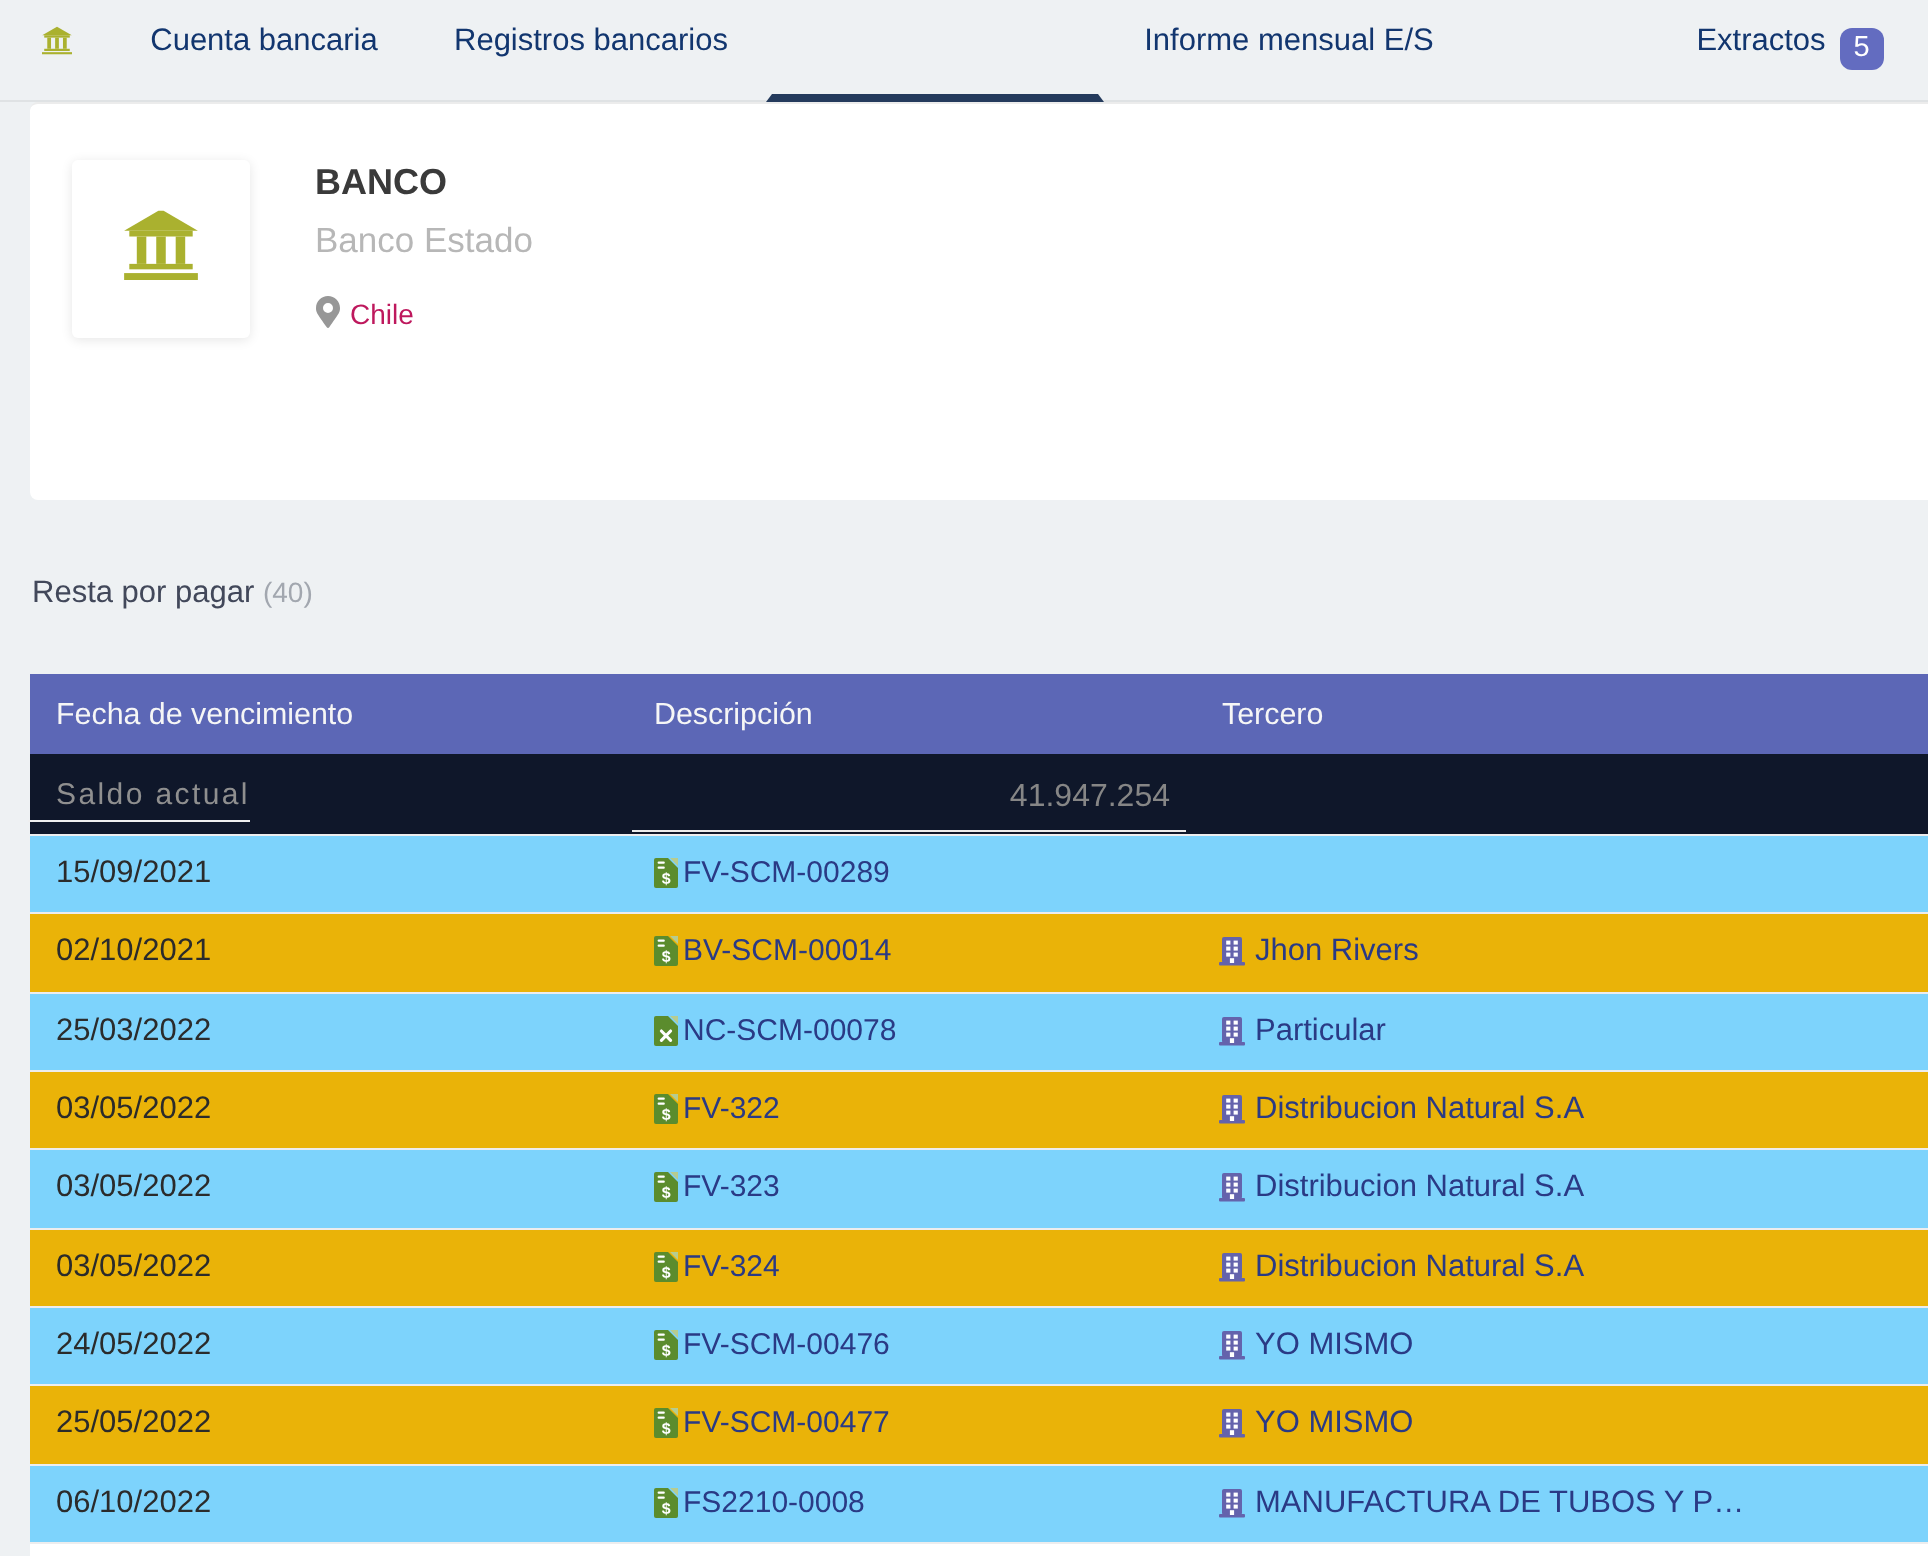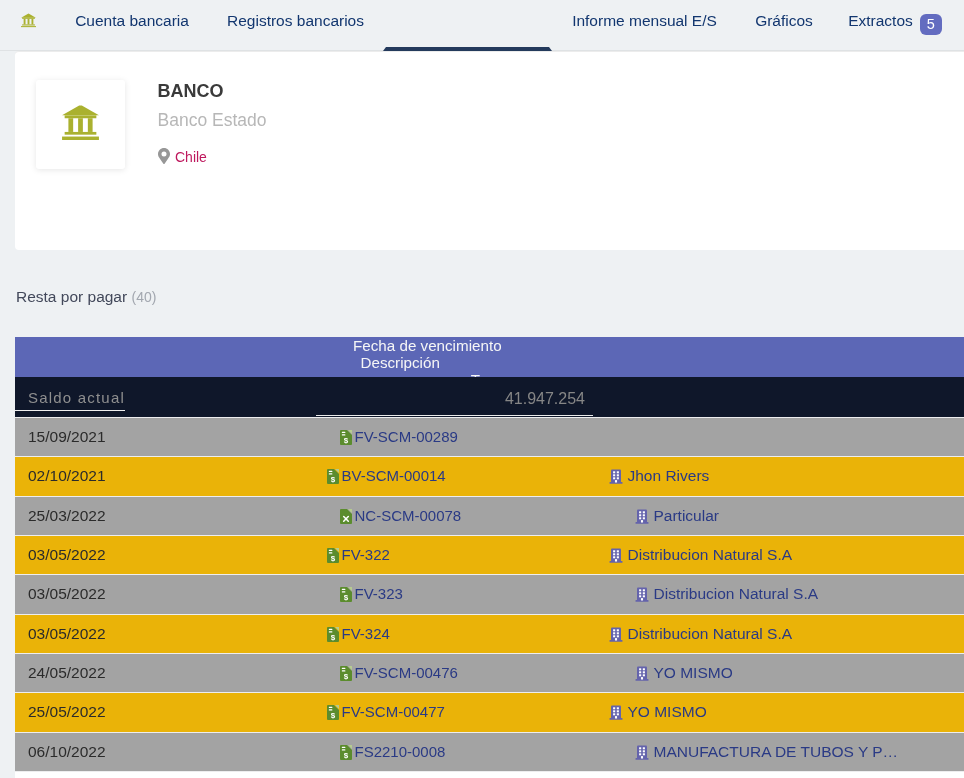--- a/index.html
+++ b/index.html
@@ -13,31 +13,31 @@
 .badge { display:inline-block; background:#636cc0; color:#fff; font-size:14.5px; line-height:20px; height:21px; min-width:22px; border-radius:6px; vertical-align:-3px; margin-left:7px; padding:0 4px; text-align:center; }
 .card { position:absolute; left:15px; top:51px; width:949px; height:199px; background:#fff; border-radius:4px 0 0 4px; border-top:1px solid #ececec; }
 .logo { position:absolute; left:21px; top:28px; width:89px; height:89px; background:#fff; border-radius:3px; box-shadow:0 1px 6px rgba(0,0,0,0.10); display:flex; align-items:center; justify-content:center; }
 .bname { position:absolute; left:142.5px; top:29px; font-size:18px; font-weight:bold; color:#3a3a3a; line-height:normal; }
 .blabel { position:absolute; left:142.5px; top:58px; font-size:17.5px; color:#b7b7b7; line-height:normal; }
 .bcountry { position:absolute; left:143px; top:96px; font-size:14px; color:#be185d; line-height:normal; }
 .bcountry svg { vertical-align:-2px; margin-right:5px; }
 .sectitle { position:absolute; left:16px; top:287.5px; font-size:15.5px; color:#42485a; }
 .sectitle .cnt { color:#a2a7af; font-size:14px; }
 .tbl { position:absolute; left:15px; top:337px; width:949px; }
-.thead { height:40px; background:#5c67b6; color:#f6f6f6; font-size:15.2px; display:flex; align-items:center;flex-direction:column; }
+.thead { height:40px; background:#5c67b6; color:#f6f6f6; font-size:15.2px; display:flex; align-items:center; }
 .c1 { width:299px; padding-left:13px; }
 .c2 { width:284px; padding-left:13px; }
 .c3 { flex:1; padding-left:13px; }
 .saldo { height:40px; background:#0f172a; display:flex; align-items:center; position:relative; }
 .saldo .c1 { color:#8f8f8f; font-size:15px; letter-spacing:1.2px; padding-top:1px; }
 .saldo .amt { position:absolute; right:379px; top:13px; width:280px; text-align:right; color:#868686; font-size:16px; }
 .lineA { position:absolute; left:-1px; top:33px; width:111px; border-bottom:1.5px solid #efefef; }
 .lineB { position:absolute; left:301px; top:37.5px; width:277px; border-bottom:1.5px solid #ebebeb; }
 .row { height:39.33px; display:flex; align-items:center; border-top:1px solid #ededee; font-size:15.5px; }
-.row.odd { background:#a3a3a3;gap:13px; }
+.row.odd { background:#7dd3fc; }
 .row.even { background:#eab308; }
 .row .c1 { color:#2b2b2b; }
 a.doc, a.soc { color:#2a3a85; text-decoration:none; white-space:nowrap; overflow:hidden; }
 a.doc { font-size:15px; }
 a.doc svg { vertical-align:-3px; margin-right:2.5px; }
 a.soc svg { vertical-align:-3px; margin-left:-2px; margin-right:4.5px; }
 .partial { height:7px; background:#fff; border-top:1px solid #ededee; }
 </style>
 </head>
 <body>
@@ -49,21 +49,20 @@
           <rect x="90" y="186" width="64" height="190"></rect>
           <rect x="224" y="186" width="64" height="190"></rect>
           <rect x="358" y="186" width="64" height="190"></rect>
           <rect x="38" y="376" width="436" height="38"></rect>
           <rect x="0" y="434" width="512" height="36"></rect>
         </g>
       </svg></span>
   <a class="tab" style="left:56px; width:152px;">Cuenta bancaria</a>
   <a class="tab" style="left:208px; width:175px;">Registros bancarios</a>
   <a class="tab" style="left:553px; width:183px;">Informe mensual E/S</a>
-  <a class="tab" style="left:736px; width:96px;">Gráficos</a>
   <a class="tab" style="left:832px; width:126px;">Extractos<span class="badge">5</span></a>
   <div class="bar"></div>
 </div>
 <div class="card">
   <div class="logo">
       <svg style="margin-top:-4px" width="37" height="35" viewBox="0 0 512 486">
         <g fill="#aab12f">
           <polygon points="238,6 274,6 512,144 0,144"></polygon>
           <rect x="36" y="144" width="440" height="40"></rect>
           <rect x="88" y="184" width="66" height="190"></rect>

